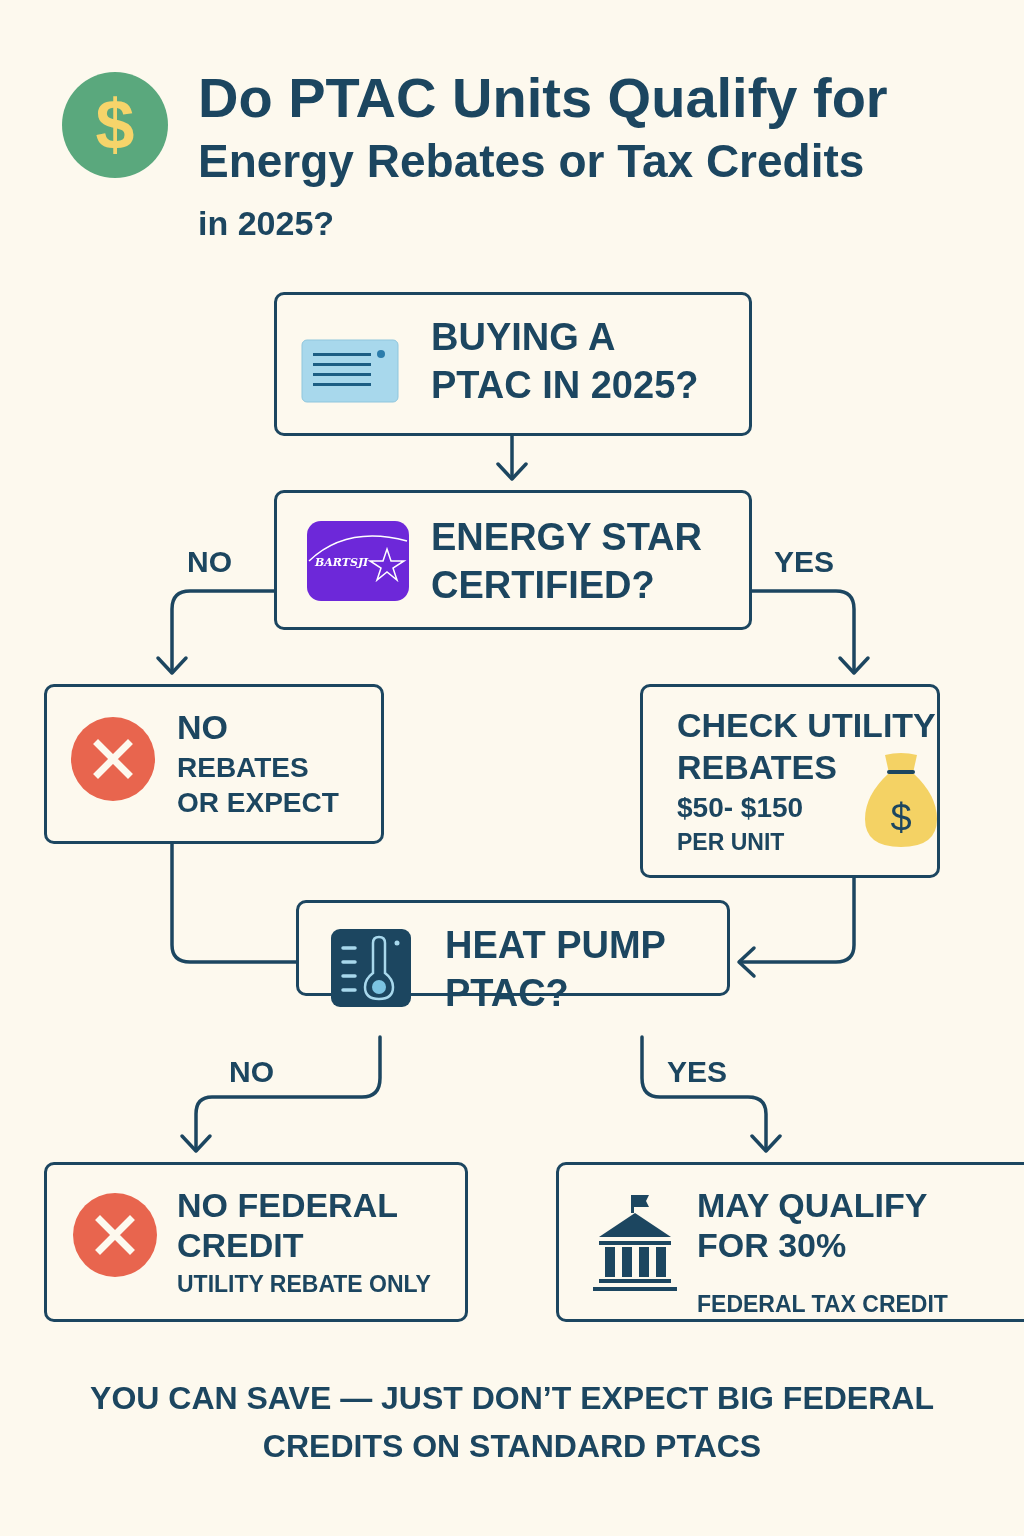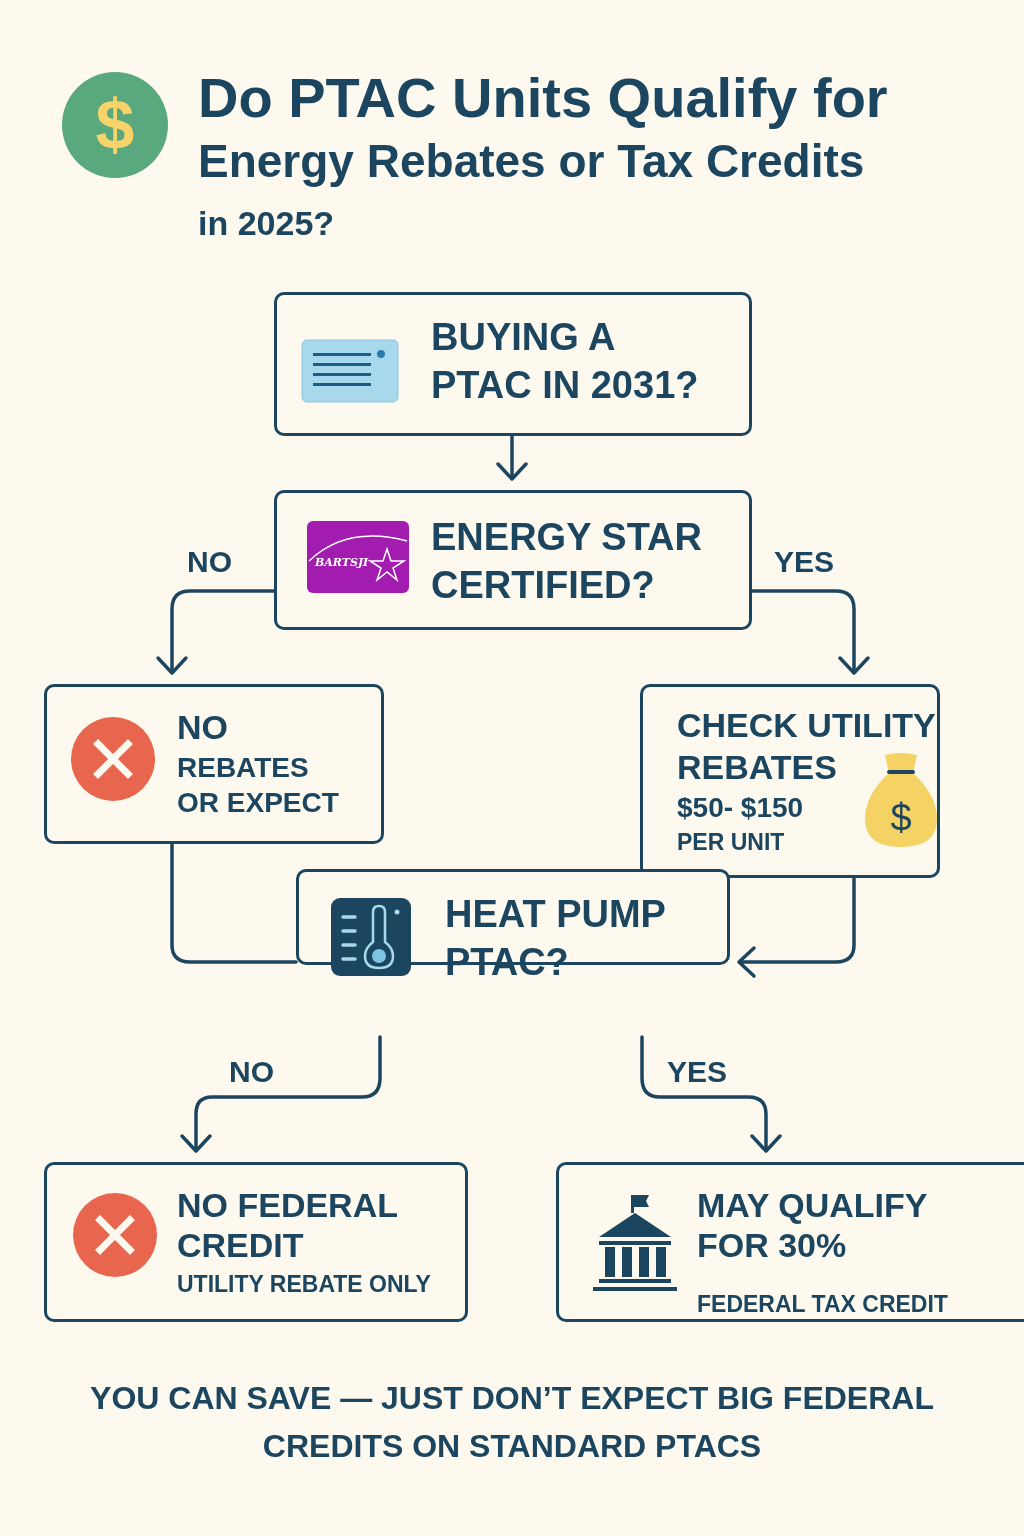--- a/index.html
+++ b/index.html
@@ -76,25 +76,25 @@
 <div class="box" style="left:274px; top:292px; width:478px; height:144px;">
   <svg class="abs" style="left:24px; top:44px;" width="98" height="64" viewBox="0 0 98 64">
     <rect x="1" y="1" width="96" height="62" rx="5" fill="#a8d8ec" stroke="#8fc6dd" stroke-width="1"></rect>
     <rect x="12" y="14" width="58" height="3" fill="#1c5e84"></rect>
     <rect x="12" y="24" width="58" height="3" fill="#1c5e84"></rect>
     <rect x="12" y="34" width="58" height="3" fill="#1c5e84"></rect>
     <rect x="12" y="44" width="58" height="3" fill="#1c5e84"></rect>
     <circle cx="80" cy="15" r="4" fill="#2b7cab"></circle>
   </svg>
   <div class="box-text big" style="left:154px; top:18px;">BUYING A</div>
-  <div class="box-text big" style="left:154px; top:66px;">PTAC IN 2031?</div>
+  <div class="box-text big" style="left:154px; top:66px;">PTAC IN 2025?</div>
 </div>
 
 <div class="box" style="left:274px; top:490px; width:478px; height:140px;">
-  <div class="abs" style="left:30px; top:28px; width:102px; height:72px; background:#a21caf; border-radius:6px; overflow:hidden;">
+  <div class="abs" style="left:30px; top:28px; width:102px; height:80px; background:#6d28d9; border-radius:14px; overflow:hidden;">
     <svg width="102" height="80" viewBox="0 0 102 80" style="position:absolute;left:0;top:0;">
       <path d="M2 40 Q40 4 100 20" fill="none" stroke="#ffffff" stroke-width="1.5"></path>
       <polygon points="80,28 84,40 97,40 86,47 90,59 80,51 70,59 74,47 63,40 76,40" fill="none" stroke="#ffffff" stroke-width="1.5"></polygon>
     </svg>
     <span style="position:absolute; left:8px; top:35px; font-family:'DejaVu Serif', serif; font-style:italic; font-weight:bold; font-size:11px; color:#ffffff;">BARTSJI</span>
   </div>
   <div class="box-text big" style="left:154px; top:20px;">ENERGY STAR</div>
   <div class="box-text big" style="left:154px; top:68px;">CERTIFIED?</div>
 </div>
 
@@ -118,21 +118,21 @@
   <div class="box-text small" style="left:34px; top:104px;">$50- $150</div>
   <div class="box-text tiny" style="left:34px; top:140px;">PER UNIT</div>
   <svg class="abs" style="left:218px; top:64px;" width="80" height="100" viewBox="0 0 80 100">
     <path d="M24 4 Q40 0 56 4 L52 22 L28 22 Z" fill="#f4d264"></path>
     <path d="M28 22 Q4 44 4 68 Q4 96 40 96 Q76 96 76 68 Q76 44 52 22 Z" fill="#f4d264"></path>
     <rect x="26" y="19" width="28" height="4" rx="2" fill="#1c4660"></rect>
     <text x="40" y="80" text-anchor="middle" font-family="Liberation Sans, sans-serif" font-size="38" fill="#1c4660">$</text>
   </svg>
 </div>
 
-<div class="box" style="left:296px; top:869px; width:434px; height:96px;">
+<div class="box" style="left:296px; top:900px; width:434px; height:96px;">
   <svg class="abs" style="left:32px; top:26px;" width="80" height="78" viewBox="0 0 80 78">
     <rect x="0" y="0" width="80" height="78" rx="9" fill="#1c4660"></rect>
     <g stroke="#a8d8ec" stroke-width="3.5" stroke-linecap="round">
       <line x1="12" y1="19" x2="24" y2="19"></line>
       <line x1="12" y1="33" x2="24" y2="33"></line>
       <line x1="12" y1="47" x2="24" y2="47"></line>
       <line x1="12" y1="61" x2="24" y2="61"></line>
     </g>
     <path d="M42 14 Q42 8 48 8 Q54 8 54 14 L54 44 Q62 50 62 58 Q62 70 48 70 Q34 70 34 58 Q34 50 42 44 Z" fill="none" stroke="#a8d8ec" stroke-width="2.5"></path>
     <circle cx="48" cy="58" r="7" fill="#7cc4e2"></circle>

